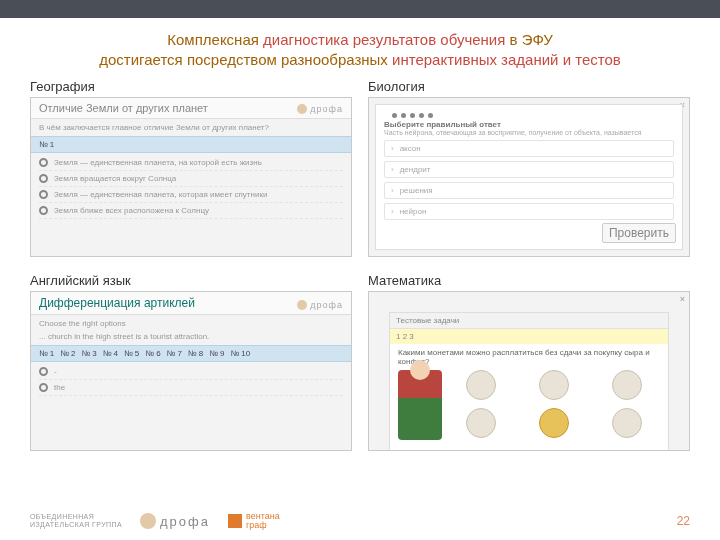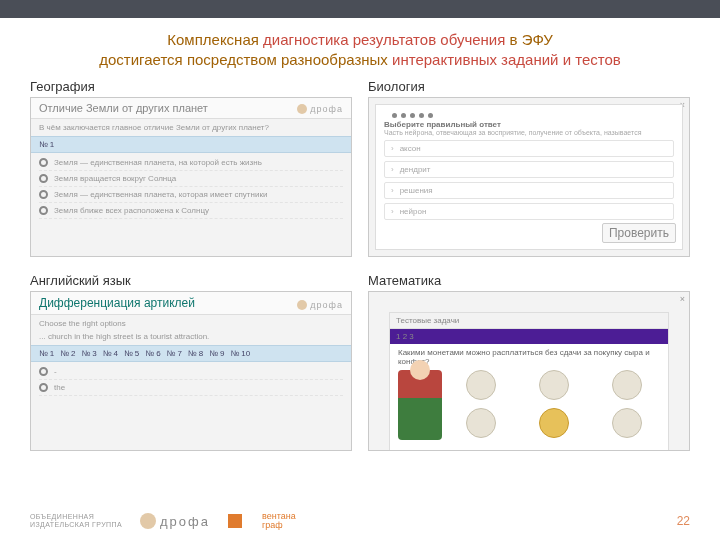--- a/index.html
+++ b/index.html
@@ -36,21 +36,21 @@
   .coins { flex:1; display:grid; grid-template-columns:repeat(3,1fr); gap:6px;}
   .coin { width:30px; height:30px; border-radius:50%; background:#e8e3d6; border:1px solid #c7c1ae; justify-self:center;}
   .coin.gold{ background:#e7c15a; border-color:#c89b2f;}
   .italic-note { font-style: italic; color:#2a6fb5; font-size:13px; margin:12px 2px 0; }
   .footer { position:absolute; bottom:10px; left:30px; right:30px; display:flex; align-items:center; justify-content:space-between;}
   .brands { display:flex; align-items:center; gap:18px;}
   .brand-pub { font-size:7px; color:#999; line-height:1.1; letter-spacing:0.4px;}
   .brand-drofa { display:flex; align-items:center; gap:4px;}
   .brand-drofa .cir { width:16px; height:16px; border-radius:50%; background:#e2c9a8;}
   .brand-drofa .txt{ font-size:13px; color:#888; letter-spacing:2px;}
-  .brand-vg { display:flex; align-items:center; gap:20px;}
+  .brand-vg { display:flex; align-items:center; gap:4px;}
   .brand-vg .sq { width:14px; height:14px; background:#e07b2e;}
   .brand-vg .txt { font-size:9px; color:#e07b2e; line-height:1;}
   .pagenum { color:#e08a5a; font-size:12px;}
   .closebtn { position:absolute; top:2px; right:4px; font-size:9px; color:#999;}
   .dots{ padding:2px 8px; font-size:8px; color:#888; display:flex; gap:4px; align-items:center;}
   .dot{width:5px;height:5px;background:#888;border-radius:50%;}
 </style>
 </head>
 <body>
 
@@ -169,21 +169,21 @@
         </div>
       </div>
     </div>
 
     <div>
       <div class="label">Математика</div>
       <div class="panel">
         <span class="closebtn">×</span>
         <div class="math-body">
           <div class="math-top">Тестовые задачи</div>
-          <div class="math-top" style="background:#4c1d95;border:none;">1   2   3</div>
+          <div class="math-top" style="background:#fef9c3;border:none;">1   2   3</div>
           <div class="math-q">Какими монетами можно расплатиться без сдачи за покупку сыра и конфет?</div>
           <div class="math-area">
             <div class="girl"></div>
             <div class="coins">
               <div class="coin"></div>
               <div class="coin"></div>
               <div class="coin"></div>
               <div class="coin"></div>
               <div class="coin gold"></div>
               <div class="coin"></div>

